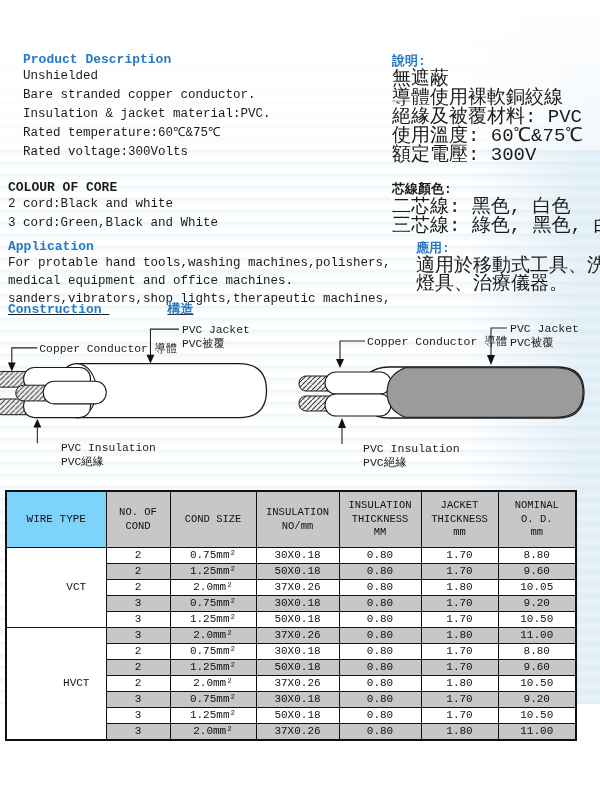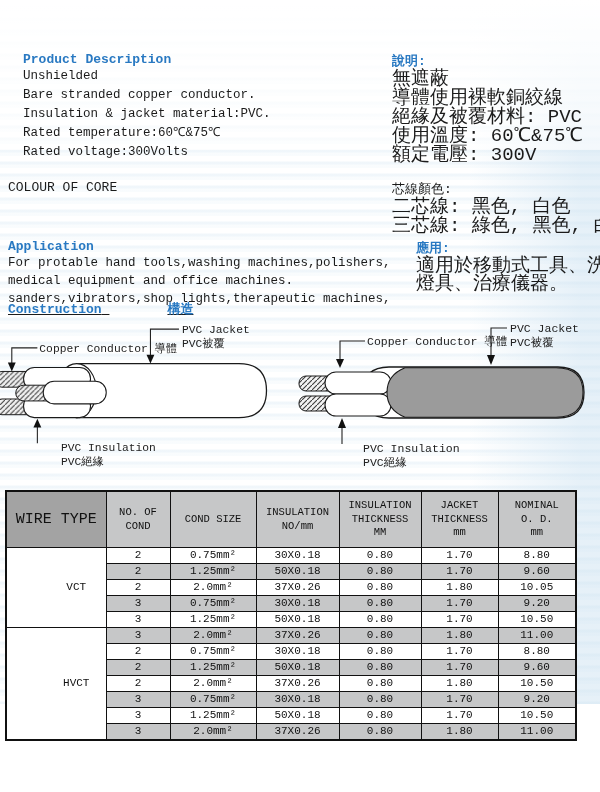--- a/index.html
+++ b/index.html
@@ -29,21 +29,21 @@
     pointer-events:none;
   }
   .bg-top-fade{
     position:absolute;left:0;top:0;width:600px;height:150px;
     background:linear-gradient(180deg,#ffffff 0%, rgba(255,255,255,.55) 100%);
     pointer-events:none;
   }
   .content{position:absolute;inset:0;}
   section{position:absolute;}
   .h-blue{color:#2979c2;font-weight:bold;font-size:13px;}
-  .h-black{color:#1b1b1b;font-weight:normal;font-size:13px;}
+  .h-black{color:#1b1b1b;font-weight:bold;font-size:13px;}
   .body-lines div{font-size:12.5px;line-height:19px;white-space:pre;}
   .zh .body-lines div{font-size:19px;}
   .app-lines div{line-height:18px;}
   .construction-row{position:absolute;left:8px;top:300px;font-size:13px;text-decoration:underline;}
   .construction-row span{font-weight:bold;color:#2979c2;}
   .construction-row .zh-head{margin-left:58px;}
 
   
   .diagrams{position:absolute;left:0;top:315px;width:600px;height:165px;}
   .diagrams svg{position:absolute;top:0;}
@@ -61,21 +61,21 @@
     table-layout:fixed;
   }
   table.spec th,table.spec td{
     border:1px solid #111;
     text-align:center;vertical-align:middle;
     padding:0;
     color:#111;
     font-weight:normal;
   }
   table.spec thead th{height:55px;background:#c6c7c8;font-size:10.5px;line-height:1.3;}
-  table.spec thead th.wiretype-h{background:#a3a3a3;font-size:15px;}
+  table.spec thead th.wiretype-h{background:#7dd3fc;font-size:11px;}
   table.spec tbody td{height:15px;line-height:15px;background:#ffffff;}
   table.spec tbody tr.odd td{background:#c6c7c8;}
   table.spec tbody td.wiretype{background:#ffffff !important;font-size:11px;padding-left:40px;}
   col.c0{width:100px;} col.c1{width:64px;} col.c2{width:86px;} col.c3{width:83px;}
   col.c4{width:82px;} col.c5{width:77px;} col.c6{width:78px;}
 </style>
 </head>
 <body>
 
 <div class="page">
@@ -91,20 +91,24 @@
           <div>Unshielded</div>
           <div>Bare stranded copper conductor.</div>
           <div>Insulation &amp; jacket material:PVC.</div>
           <div>Rated temperature:60℃&amp;75℃</div>
           <div>Rated voltage:300Volts</div>
         </div>
     </section>
 
     <section style="left:8px;top:180px;width:360px;">
       <div class="h-black">COLOUR OF CORE</div>
+      <div class="body-lines">
+          <div>2 cord:Black and white</div>
+          <div>3 cord:Green,Black and White</div>
+        </div>
     </section>
 
     <section style="left:8px;top:239px;width:380px;">
       <div class="h-blue">Application</div>
       <div class="body-lines app-lines">
           <div>For protable hand tools,washing machines,polishers,</div>
           <div>medical equipment and office machines.</div>
           <div>sanders,vibrators,shop lights,therapeutic machines,</div>
         </div>
     </section>

